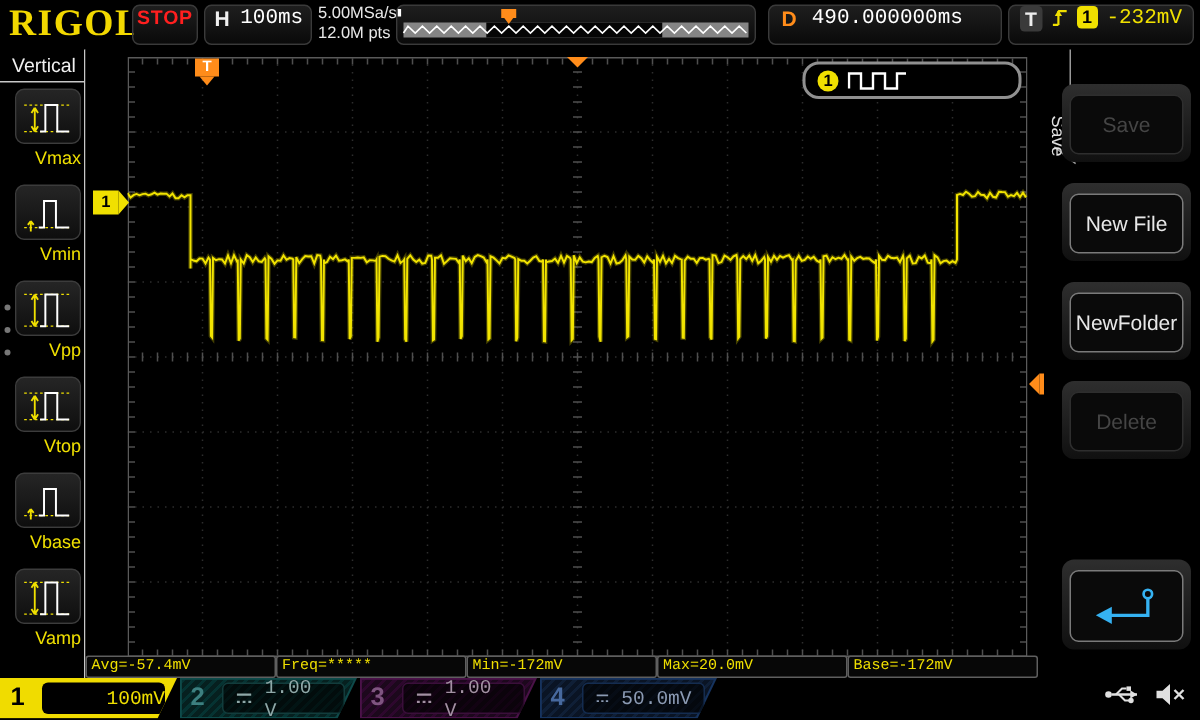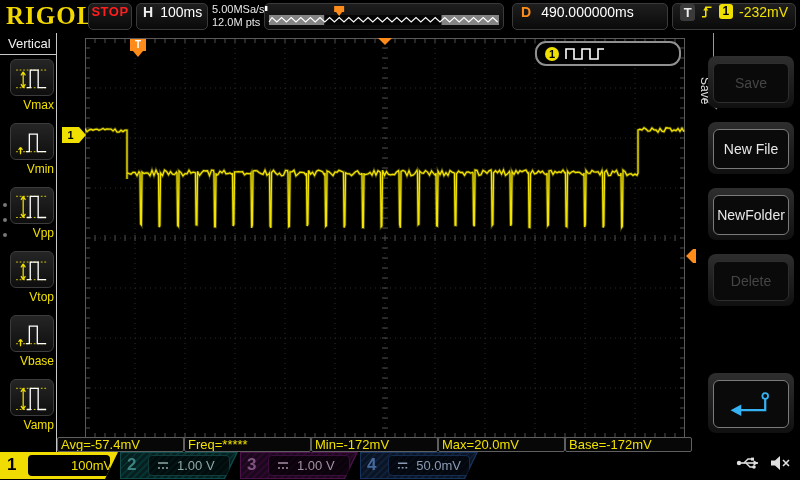--- a/index.html
+++ b/index.html
@@ -2,21 +2,21 @@
 <html><head>
 <meta charset="utf-8">
 <style>
   * { margin:0; padding:0; box-sizing:border-box; }
   html,body { background:#000; }
   .screen {
     position:relative; width:800px; height:480px; background:#000;
     font-family:"Liberation Sans", sans-serif; overflow:hidden;
     -webkit-user-select:none; user-select:none;
   }
-  .mono { font-family:Liberation Sans, sans-serif; }
+  .mono { font-family:Liberation Mono, monospace; }
 
   
   .topbar { position:absolute; left:0; top:0; width:800px; height:33px; background:#000; }
   .logo {
     position:absolute; left:6px; top:2px; font-family:"Liberation Serif", serif;
     font-weight:bold; font-size:25px; color:#f2d800; letter-spacing:1px;
   }
   .tb-box {
     position:absolute; top:3px; height:27px; border:1px solid #3a3a3a; border-radius:5px;
     background:linear-gradient(#1e1e1e,#0a0a0a); display:flex; align-items:flex-start;
@@ -63,21 +63,21 @@
 
   .tlevel-marker { position:absolute; left:629px; top:216px; width:22px; height:14px; cursor:pointer; }
   .tlevel-marker .tip { position:absolute; left:0; top:0; width:0; height:0; border-top:7px solid transparent; border-bottom:7px solid transparent; border-right:7px solid #ff8c1a; }
   .tlevel-marker .tag { position:absolute; left:7px; top:0; width:15px; height:14px; background:#ff8c1a; color:#1a1a1a; font-weight:bold; font-size:10px; text-align:center; line-height:14px; }
 
   .freq-counter { position:absolute; left:478px; top:8px; width:146px; height:25px; border:2px solid #909090; border-radius:11px; background:#000; display:flex; align-items:center; padding:0 8px; gap:6px; }
   .fc-ch { background:#f0e000; color:#000; font-weight:bold; font-size:11px; width:14px; height:14px; border-radius:50%; text-align:center; line-height:14px; }
   .fc-val { color:#f5f5f5; font-size:13px; }
 
   .meas-row { position:absolute; left:0; top:404px; width:636px; height:15px; display:flex; }
-  .meas-box { width:127px; height:15px; border:1px solid #5f5f5f; border-radius:2px; background:#070707; color:#f0e000; font-size:13px; line-height:13px; padding-left:3px; margin-right:0px; overflow:hidden; }
+  .meas-box { width:127px; height:15px; border:1px solid #5f5f5f; border-radius:2px; background:#070707; color:#f0e000; font-size:10px; line-height:13px; padding-left:3px; margin-right:0px; overflow:hidden; }
 
   
   .right-menu { position:absolute; left:696px; top:33px; width:104px; height:419px; background:#000; }
   .rm-tab { position:absolute; left:0px; top:22px; width:16px; height:72px; color:#e0e0e0; font-size:12px; writing-mode:vertical-rl; text-align:center; }
   .rm-line-v { position:absolute; left:17px; top:0; width:1px; height:66px; background:#999; }
   .rm-line-d { position:absolute; left:5px; top:70px; width:18px; height:1px; background:#999; transform:rotate(38deg); }
   .rm-btn { position:absolute; left:12px; width:86px; height:52px; border-radius:8px; background:linear-gradient(#2e2e2e,#101010); padding:7px 5px 5px 5px; cursor:pointer; }
   .rm-btn .inner { width:100%; height:100%; border:1px solid #7a7a7a; border-radius:6px; background:#0a0a0a; color:#e8e8e8; font-size:14px; display:flex; align-items:center; justify-content:center; white-space:nowrap; }
   .rm-btn.disabled .inner { border-color:#2e2e2e; color:#454545; }
   .rm-btn.icon-btn { height:60px; }

